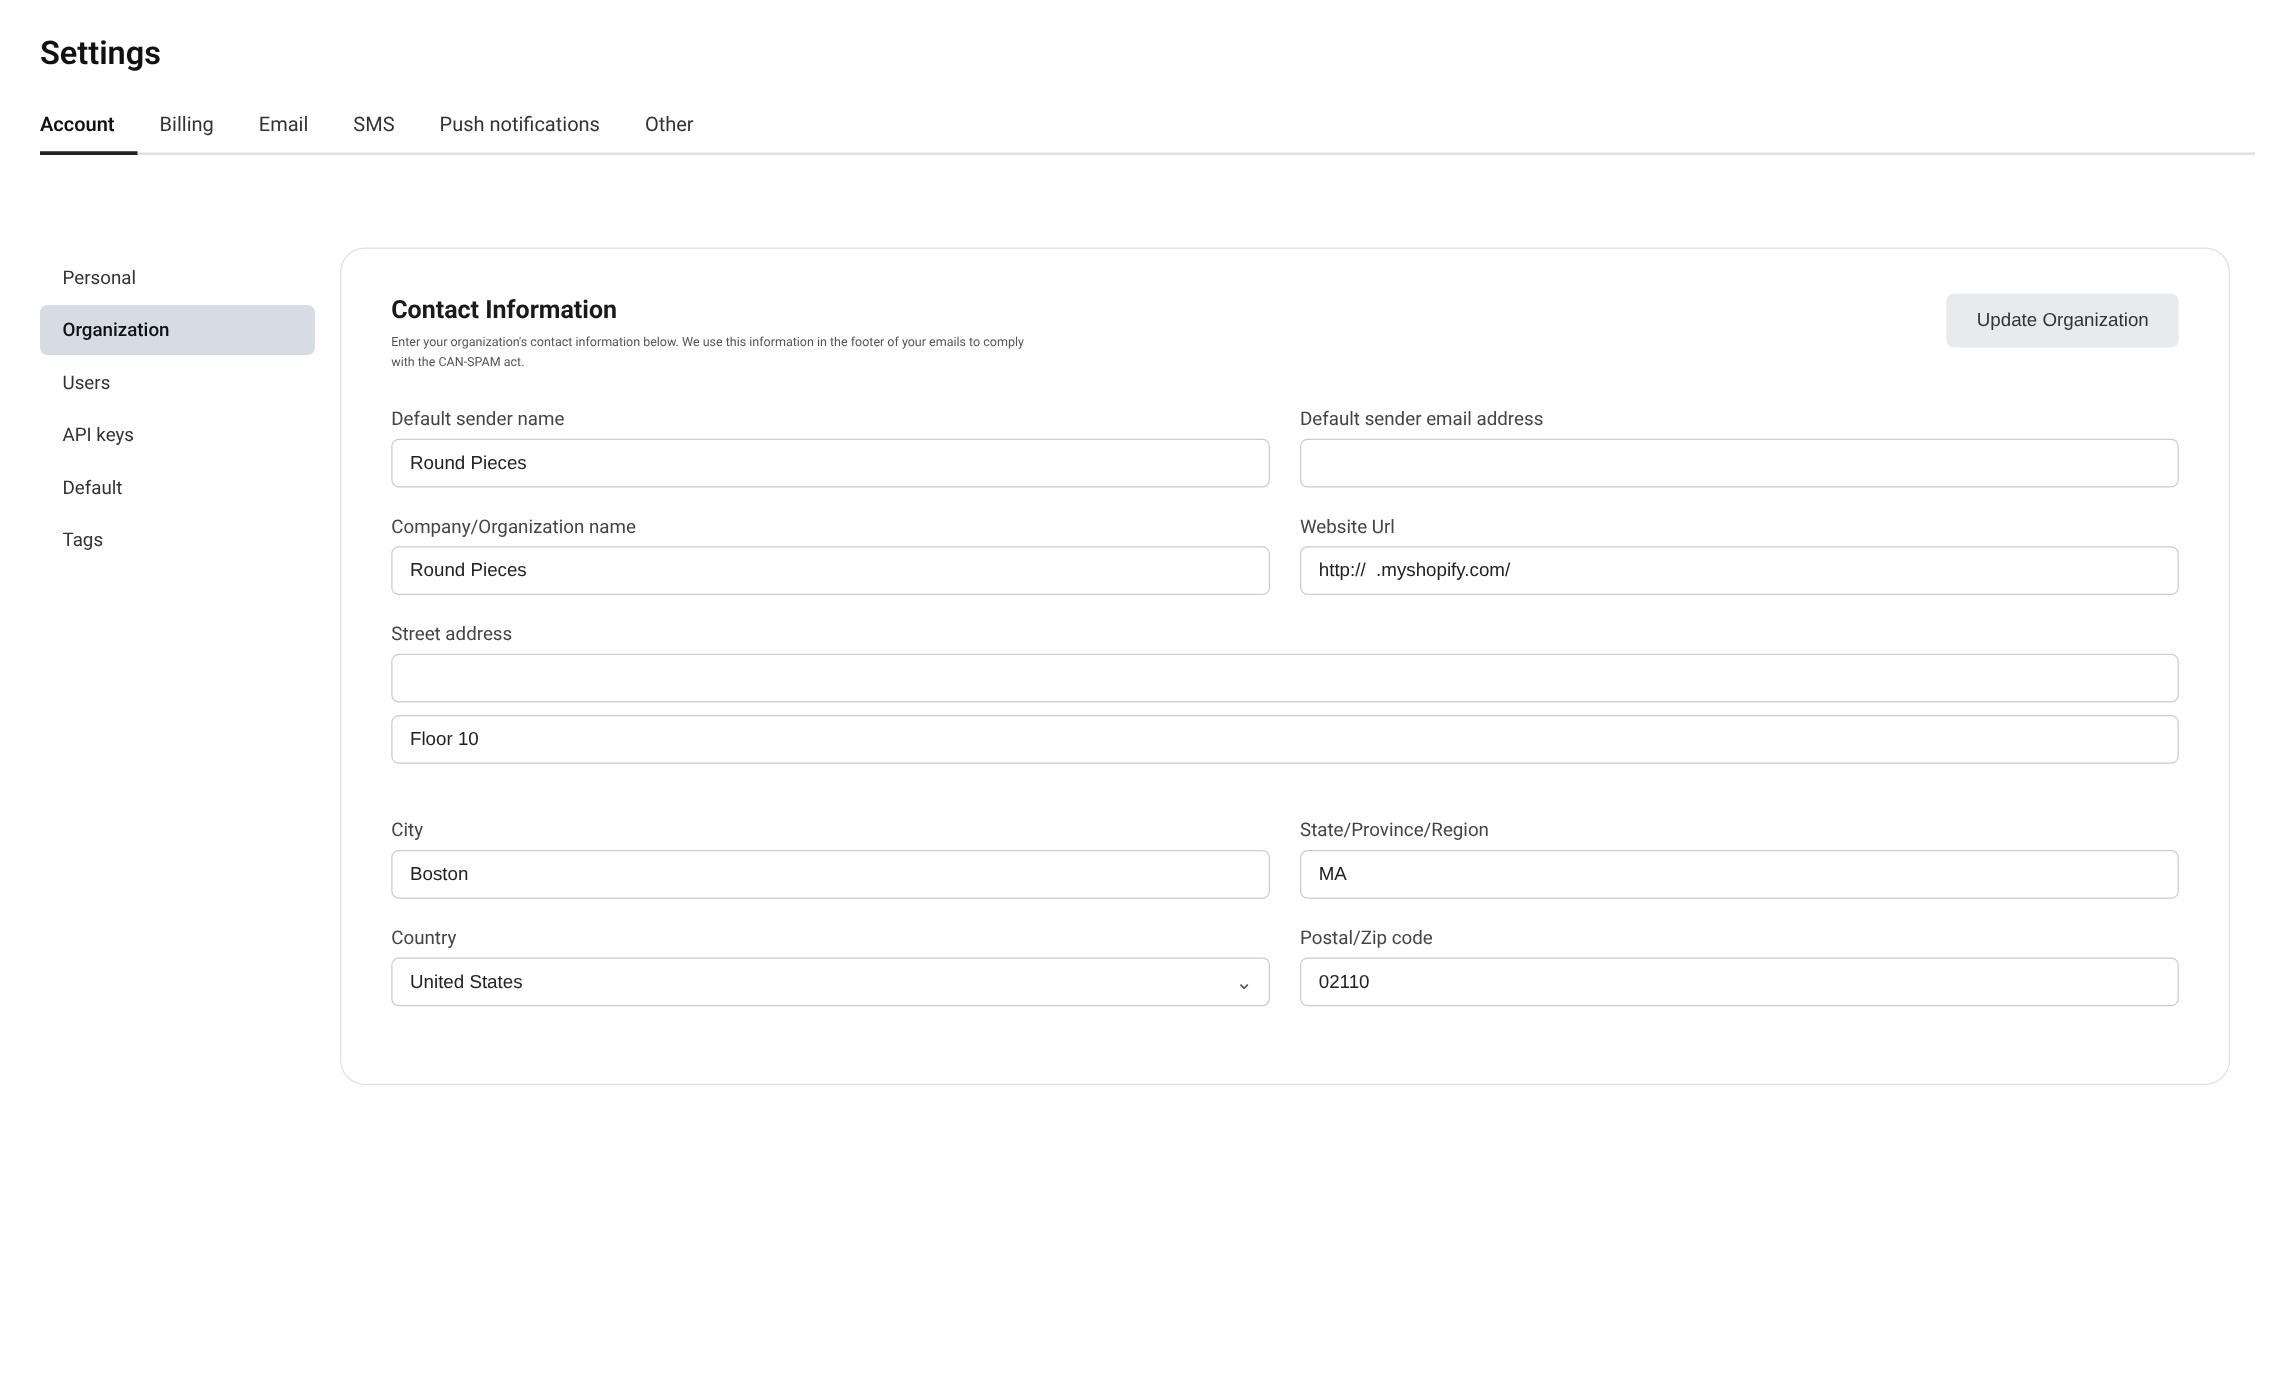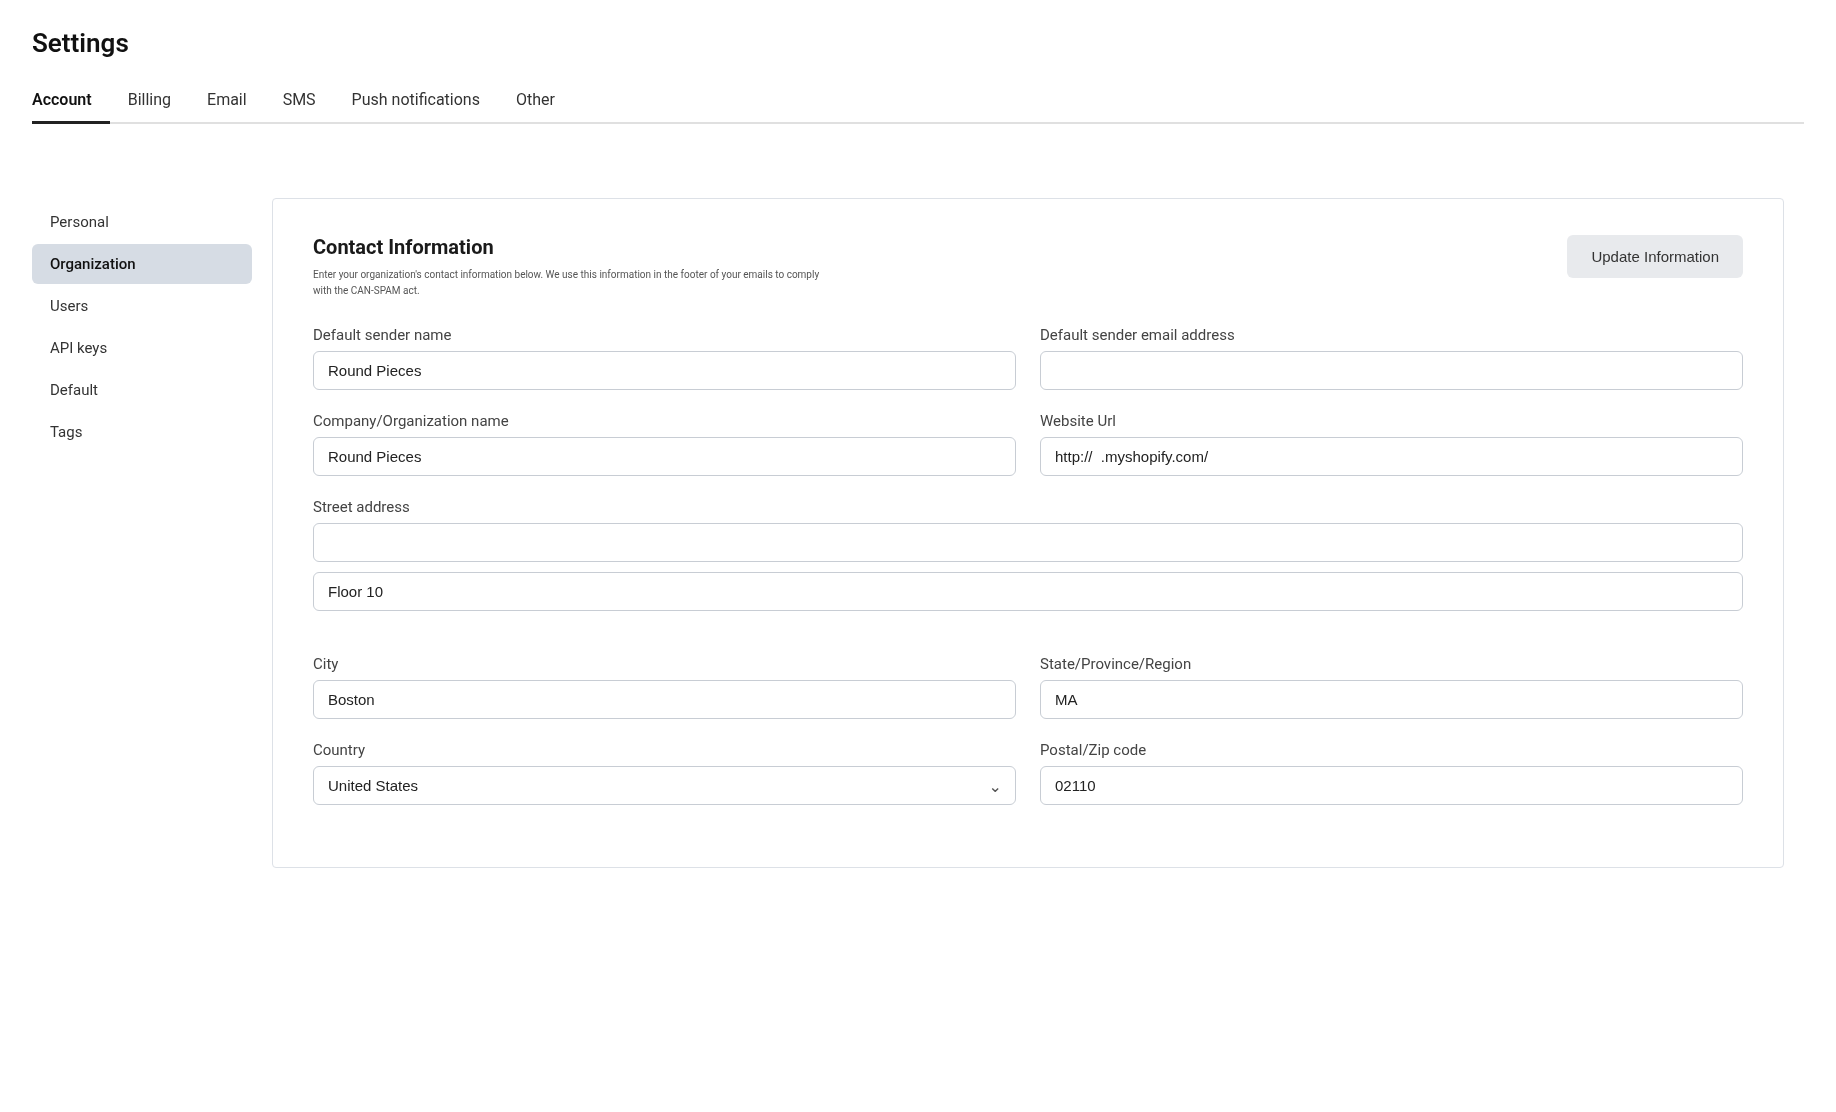--- a/index.html
+++ b/index.html
@@ -65,21 +65,21 @@
       font-weight: 500;
       color: #111;
     }
     .content-area {
       flex: 1;
       padding: 0 20px 40px 20px;
     }
     .card {
       background: #fff;
       border: 1px solid #dde1e7;
-      border-radius: 4px;
+      border-radius: 20px;
       padding: 36px 40px 40px 40px;
       position: relative;
     }
     .card-header {
       display: flex;
       justify-content: space-between;
       align-items: flex-start;
       margin-bottom: 28px;
     }
     .card-title {
@@ -189,21 +189,21 @@
       <div class="sidebar-item">Tags</div>
     </aside>
 
     <div class="content-area">
       <div class="card">
         <div class="card-header">
           <div>
             <div class="card-title">Contact Information</div>
             <div class="card-description">Enter your organization's contact information below. We use this information in the footer of your emails to comply with the CAN-SPAM act.</div>
           </div>
-          <button class="update-btn">Update Information</button>
+          <button class="update-btn">Update Organization</button>
         </div>
 
         <div class="form-row">
           <div class="form-group">
             <label class="form-label">Default sender name</label>
             <input class="form-input" type="text" value="Round Pieces" style="">
           </div>
           <div class="form-group">
             <label class="form-label">Default sender email address</label>
             <input class="form-input" type="text" value="" style="">

